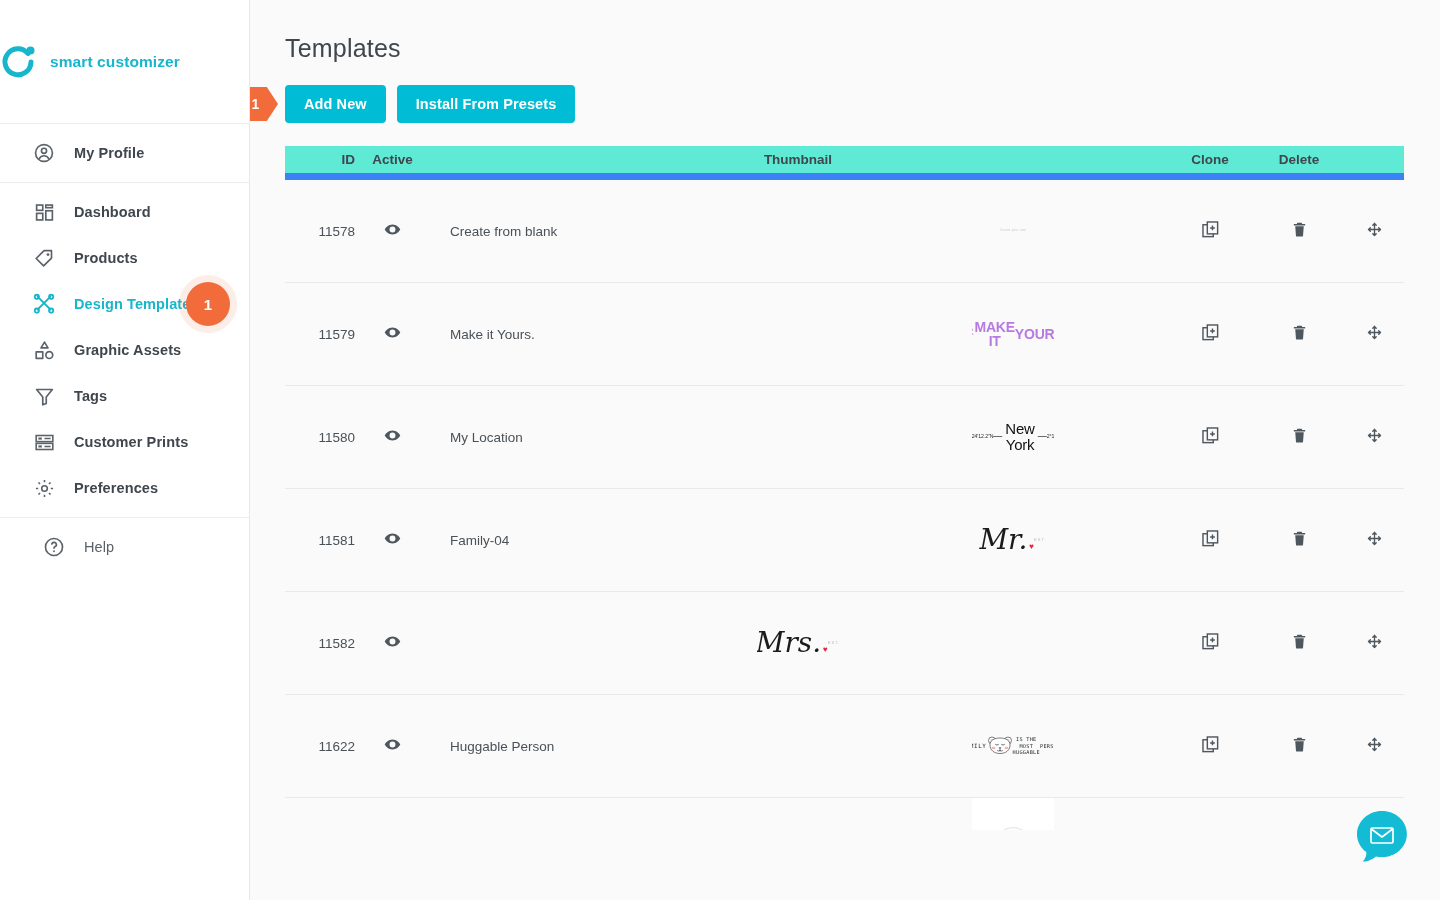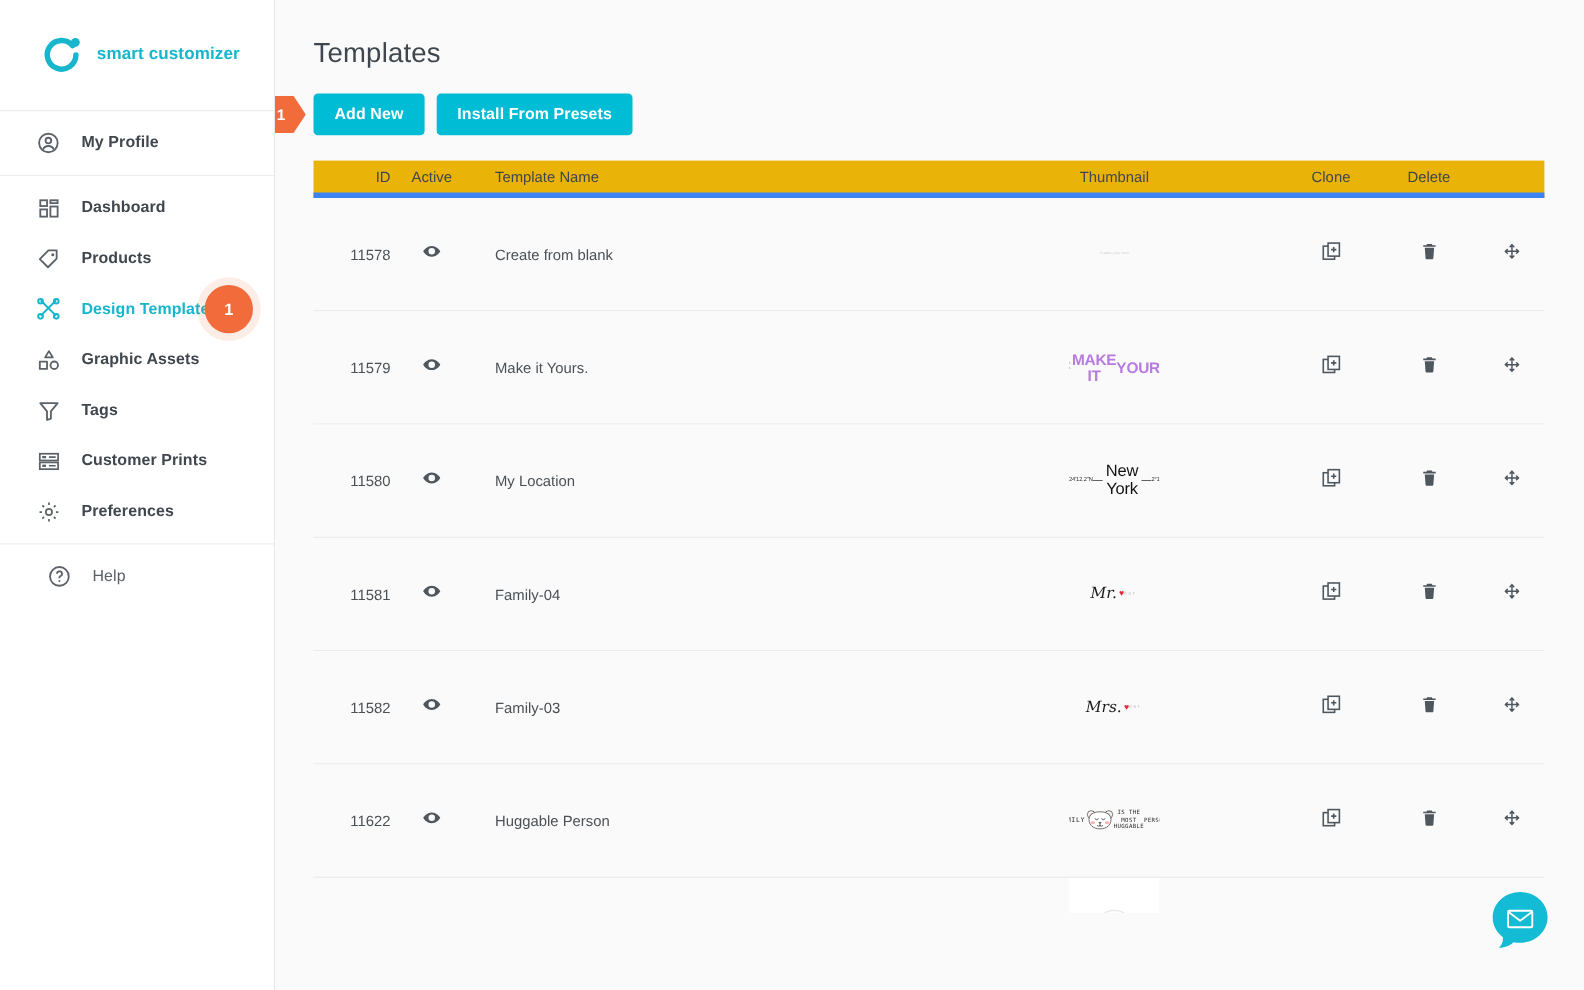--- a/index.html
+++ b/index.html
@@ -14,23 +14,22 @@
   
   .sidebar {
     width: 250px; height: 900px;
     background: #ffffff;
     border-right: 1px solid #e8e8e8;
     flex: 0 0 250px;
     position: relative;
     z-index: 5;
   }
   .brand {
-    height: 101px;
+    height: 124px;
     display: flex; align-items: center;
-    padding-left: 38px;
     border-bottom: 1px solid #ececec;
   }
   .brand-logo { width: 36px; height: 36px; flex: 0 0 36px; }
   .brand-name {
     margin-left: 14px;
     color: #17b6cc;
     font-size: 15.5px;
     font-weight: bold;
     letter-spacing: .1px;
   }
@@ -129,22 +128,23 @@
     padding-right: 5px;
     clip-path: polygon(0 0, 72% 0, 100% 50%, 72% 100%, 0 100%);
     filter: drop-shadow(0 0 6px rgba(242,107,58,0.22));
   }
 
   
   .table { margin-top: 23px; width: 100%; }
   .thead {
     display: flex; align-items: center;
     height: 34px;
-    border-bottom: 5px solid #3b82f6;
-    background: #eab308;
+    border-bottom: 7px solid #3b82f6;
+    background: #5eead4;
+    font-weight: bold;
   }
   .thead .th {
     font-size: 13.5px;
     color: #3f464d;
   }
   .col-id      { width: 70px; text-align: right; flex: 0 0 70px; }
   .col-active  { width: 75px; text-align: center; flex: 0 0 75px; }
   .col-name    { width: 430px; flex: 0 0 430px; padding-left: 20px; }
   .col-thumb   { flex: 1 1 auto; text-align: center; }
   .col-clone   { width: 88px; flex: 0 0 88px; text-align: center; }
@@ -172,21 +172,21 @@
     overflow: hidden;
     line-height: 1.05;
   }
   .t-faint { font-size: 3.2px; color: #c9cbcd; letter-spacing: .2px; }
   .t-makeit-sub { font-size: 3.6px; color: #b782d6; font-weight: bold; letter-spacing: .2px; margin-bottom: 2px;}
   .t-makeit { font-size: 14px; color: #b77ae0; font-weight: bold; line-height: 1.0; text-align:center; letter-spacing: -0.2px;}
   .t-coord { font-size: 5.2px; color: #2b2b2b; letter-spacing: -.1px; }
   .t-city { font-size: 15px; color: #111; font-weight: normal; letter-spacing: -.2px; }
   .t-city-wrap { display: flex; align-items: center; gap: 3px; margin: 1px 0; }
   .dash { font-size: 9px; color: #111; }
-  .t-script { font-family: "DejaVu Serif", serif; font-style: italic; font-size: 14px; color: #1b1b1b; line-height: 1; }
+  .t-script { font-family: "DejaVu Serif", serif; font-style: italic; font-size: 28px; color: #1b1b1b; line-height: 1; }
   .t-script-row { display: flex; align-items: flex-end; gap: 2px; }
   .heart { color: #e12b3c; font-size: 8px; margin-bottom: 3px; }
   .t-sub-faint { font-size: 4px; color: #b9bbbd; letter-spacing: 1px; margin-top: 1px; }
   .t-emily { font-size: 6px; color: #2c2c2c; letter-spacing: .6px; font-family: "DejaVu Sans Mono", monospace; }
   .t-bearline { font-size: 5.2px; color: #2c2c2c; letter-spacing: .3px; text-align: center; font-family: "DejaVu Sans Mono", monospace; line-height:1.25; }
   .bear { width: 26px; height: 22px; margin: 2px 0; }
 
   
   .chat-widget {
     position: absolute;
@@ -331,21 +331,20 @@
       <div class="callout">1</div>
       <button class="btn">Add New</button>
       <button class="btn">Install From Presets</button>
     </div>
 
     <div class="table">
 
       <div class="thead">
         <div class="th col-id">ID</div>
         <div class="th col-active">Active</div>
-        <div class="th col-name">Template Name</div>
         <div class="th col-thumb">Thumbnail</div>
         <div class="th col-clone">Clone</div>
         <div class="th col-delete">Delete</div>
         <div class="th col-move"></div>
       </div>
 
       <div class="trow">
         <div class="cell-id col-id">11578</div>
         <div class="col-active">
           <span class="icon-btn">
@@ -529,21 +528,20 @@
       <div class="trow">
         <div class="cell-id col-id">11582</div>
         <div class="col-active">
           <span class="icon-btn">
             <svg viewBox="0 0 24 24" width="17" height="17" fill="currentColor">
                 <path d="M12 5C6.5 5 2.5 9.2 1 12c1.5 2.8 5.5 7 11 7s9.5-4.2 11-7c-1.5-2.8-5.5-7-11-7zm0 11.2A4.2 4.2 0 1 1 12 7.8a4.2 4.2 0 0 1 0 8.4z"></path>
                 <circle cx="12" cy="12" r="2.1" fill="#fafafa"></circle>
               </svg>
           </span>
         </div>
-        <div class="cell-name col-name">Family-03</div>
         <div class="col-thumb">
           <div class="thumb">
             <span class="t-script-row">
               <span class="t-script">Mrs.</span>
               <span class="heart">♥</span>
             </span>
             <span class="t-sub-faint">EST.</span>
           </div>
         </div>
         <div class="col-clone">

